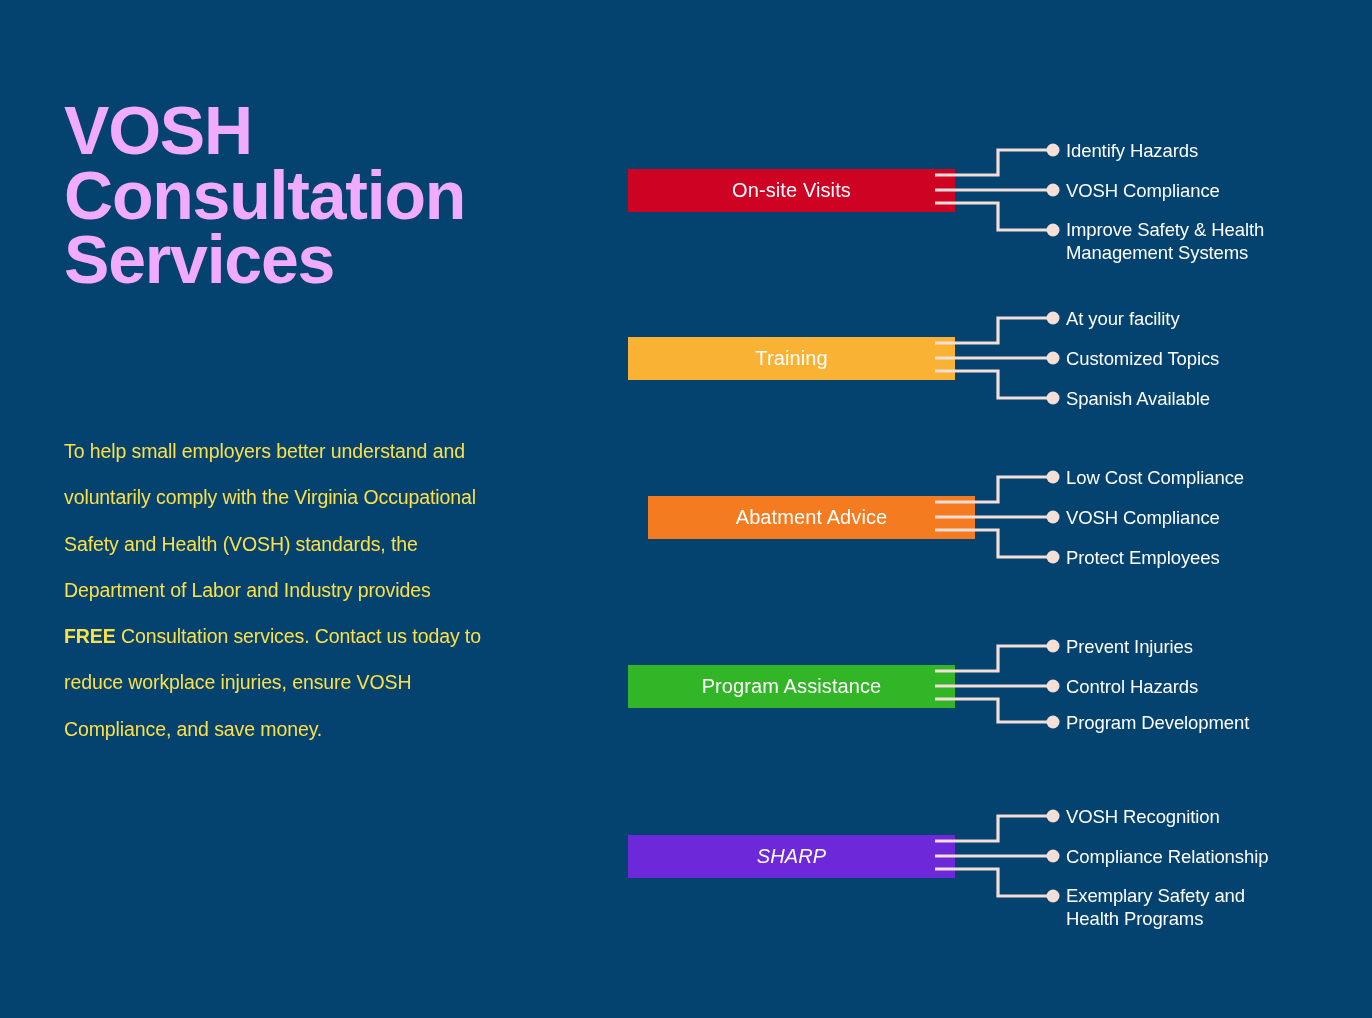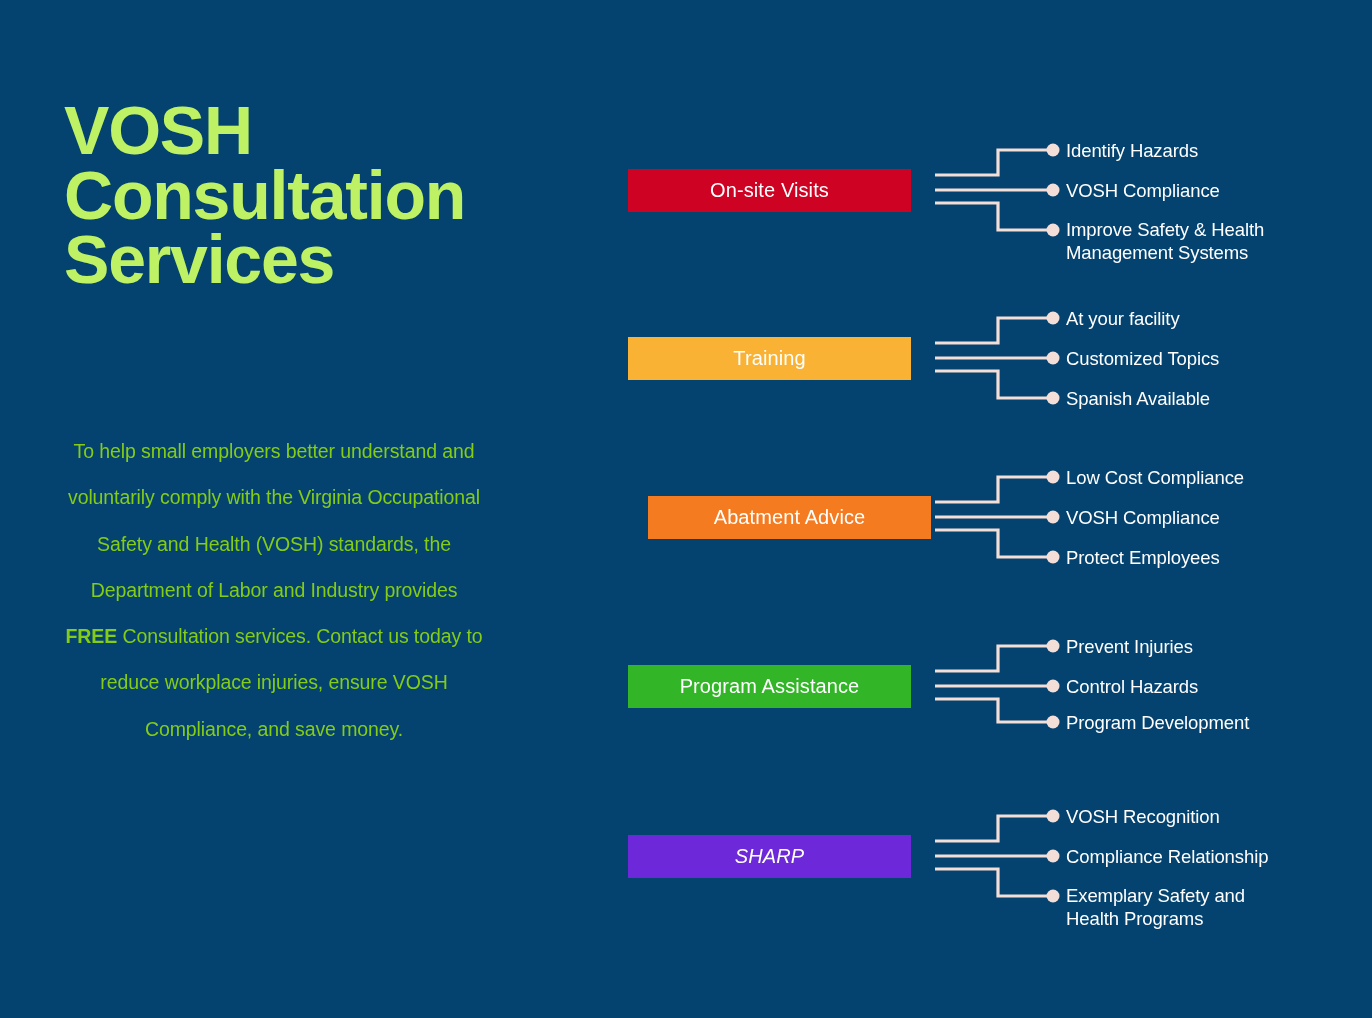--- a/index.html
+++ b/index.html
@@ -13,44 +13,43 @@
   }
   #canvas { position:absolute; inset:0; background:#04436F; }
 
   
   #left-col { position:absolute; left:64px; top:98px; width:520px; }
 
   #page-title {
     font-size:68px;
     font-weight:700;
     line-height:0.95;
-    color:#bef264;
+    color:#f0abfc;
     letter-spacing:-1.2px;
     white-space:pre-line;
   }
 
   #intro-paragraph {
     position:absolute; left:64px; top:428px;
     width:420px;
     font-size:19.5px;
     line-height:46.3px;
-    color:#84cc16;
+    color:#fde047;
     letter-spacing:-0.1px;
-    text-align:center;
   }
   #intro-paragraph b { font-weight:700; }
 
   
   #diagram { position:absolute; left:0; top:0; width:1372px; height:1018px; }
 
   .group { position:absolute; left:0; width:1372px; height:0; }
 
   .cat-bar {
     position:absolute;
-    left:628px; width:283px; height:43px;
+    left:628px; width:327px; height:43px;
     display:flex; align-items:center; justify-content:center;
     color:#FFFFFF;
     font-size:20px;
     font-weight:400;
     letter-spacing:0.1px;
     white-space:nowrap;
   }
 
   .conn-svg { position:absolute; left:928px; top:0; overflow:visible; }
   .conn-svg path, .conn-svg line { stroke:#F3DED8; stroke-width:3.2; fill:none; }

